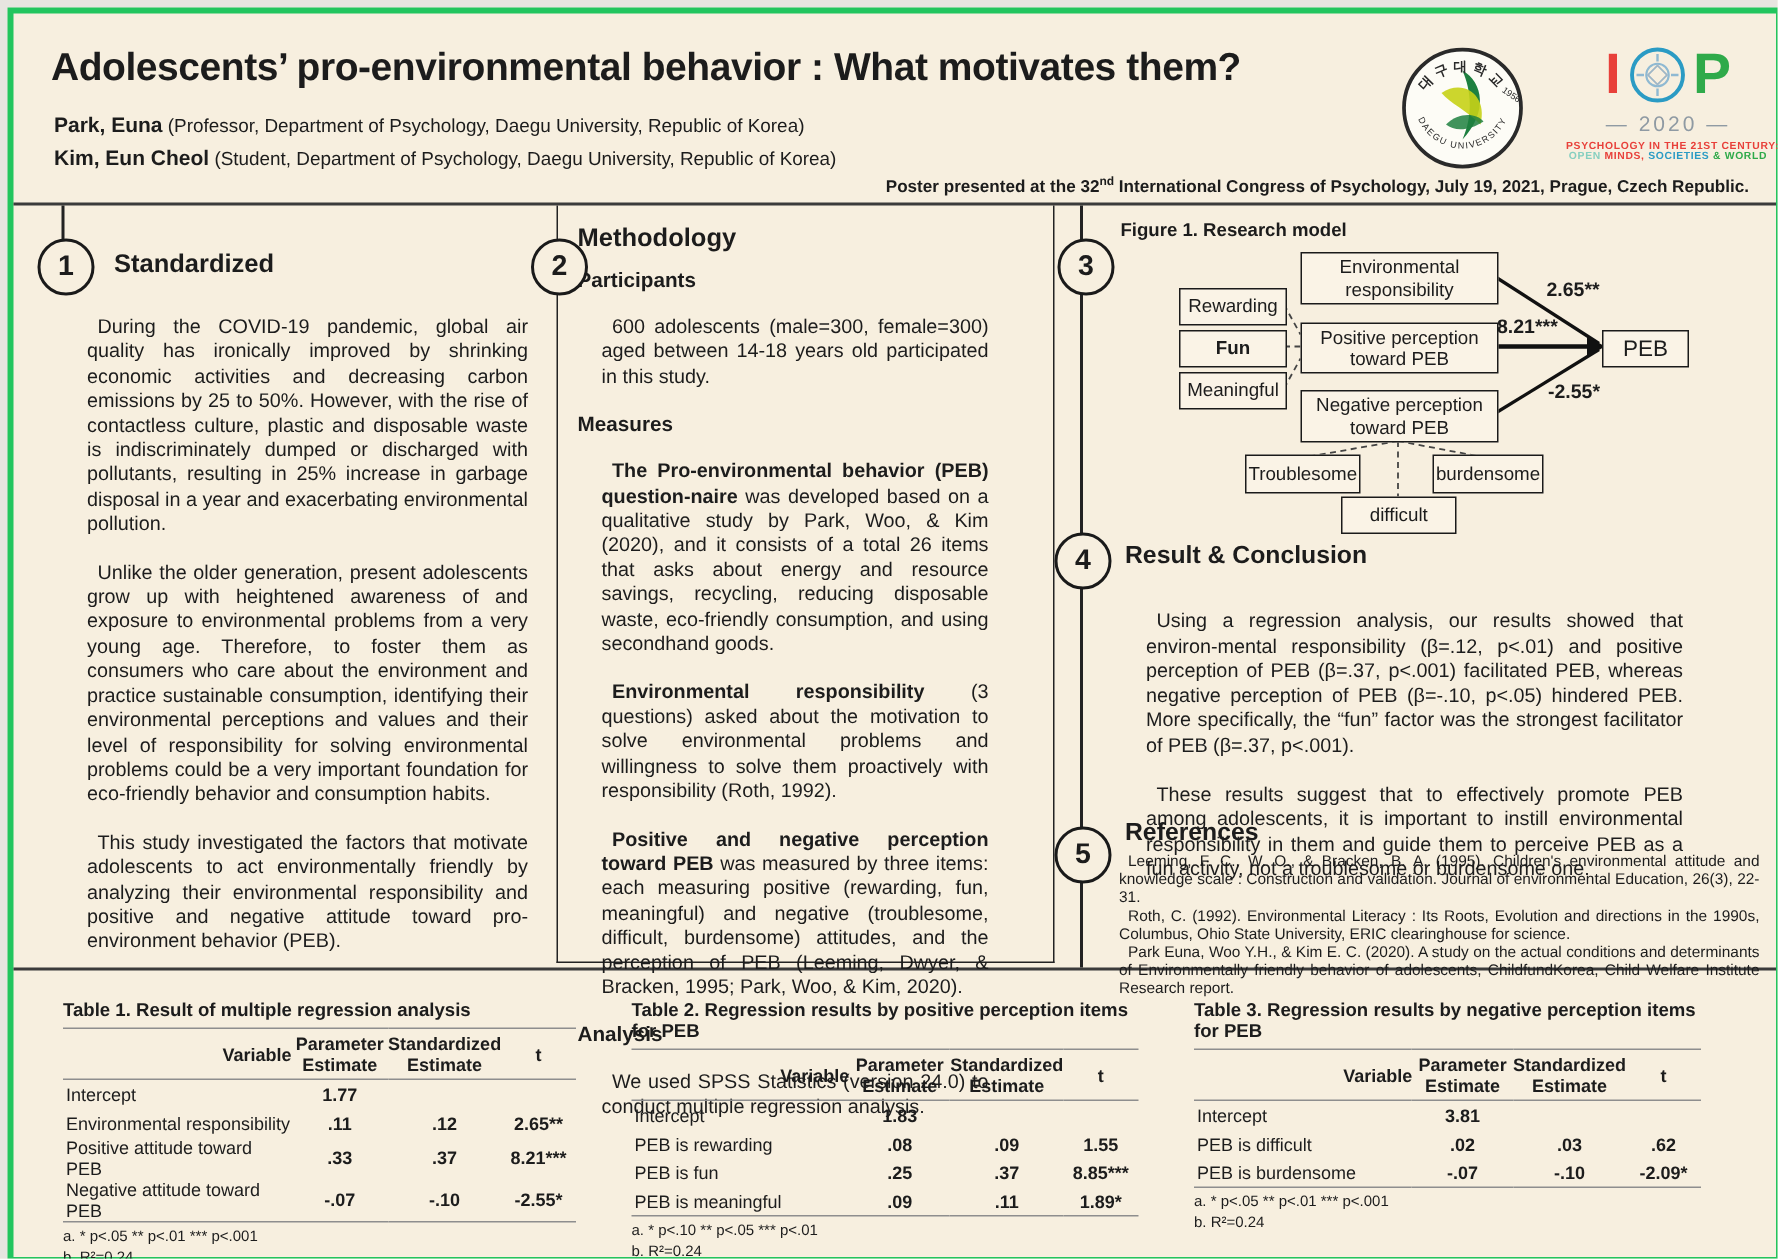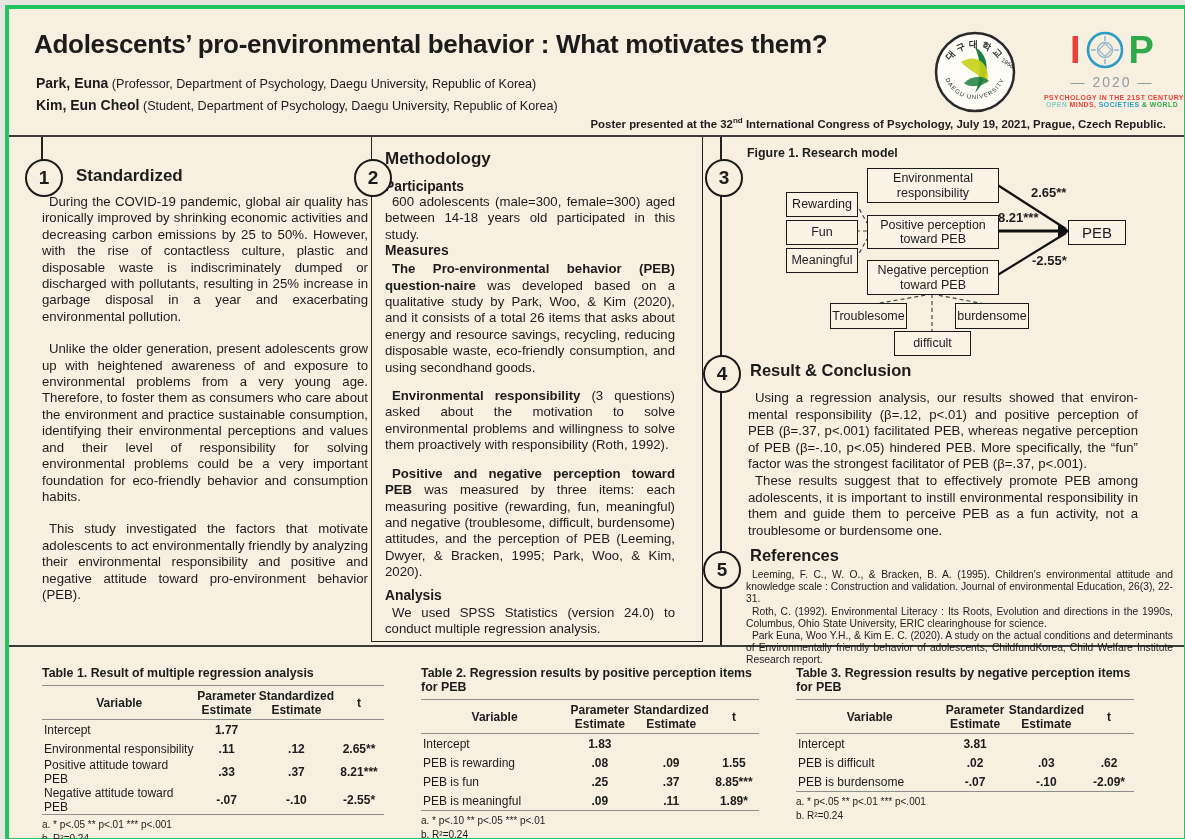--- a/index.html
+++ b/index.html
@@ -16,21 +16,21 @@
     background:#f7efdf;display:flex;align-items:center;justify-content:center;
     font-weight:700;font-size:19px;z-index:3}
   .title{position:absolute;left:25px;top:20px;font-size:26px;font-weight:700;letter-spacing:-0.3px}
   .author{position:absolute;left:27px;font-size:12.6px}
   .author .name{font-size:14px;font-weight:700}
   .presented{position:absolute;right:18px;top:107px;font-size:11.4px;font-weight:600}
   .presented sup{font-size:8px}
   .h-big{font-size:17px;font-weight:700}
   .h-sub{font-size:13.8px;font-weight:700}
   .body-text{font-size:13.2px;line-height:16.4px;text-align:justify}
-  .body-text p{margin:0;text-indent:7px}
+  .body-text p{margin:16px;text-indent:7px}
   .lead{font-weight:700}
   .sec-head{position:absolute;font-size:16.5px;font-weight:700}
   
   .figure{position:absolute;left:723px;top:128px;width:452px;height:232px}
   .fcap{position:absolute;left:15px;top:9px;font-size:12.4px;font-weight:700}
   .fbox{position:absolute;border:1.5px solid #1a1a1a;background:#faf3e6;display:flex;
     align-items:center;justify-content:center;text-align:center;font-size:12.5px;line-height:1.15;z-index:2}
   .flabel{position:absolute;font-size:13px;font-weight:600;z-index:2}
   .fsvg{position:absolute;left:0;top:0;z-index:1}
   .fsvg line.solid{stroke:#111}
@@ -38,21 +38,21 @@
   
   .refs{position:absolute;left:737px;top:560px;width:427px;font-size:10.3px;line-height:12.2px;text-align:justify}
   .refs p{margin:0;text-indent:6px}
   
   .tbl{position:absolute;top:657px}
   .tbl-title{font-size:12.4px;font-weight:700;margin-bottom:5px}
   table.regtable{width:100%;border-collapse:collapse;border-top:1.5px solid #8e8e8e;
     border-bottom:1.5px solid #8e8e8e}
   .regtable thead tr{border-bottom:1.5px solid #8e8e8e}
   .regtable th{font-size:12px;font-weight:700;padding:3px 0 2px;text-align:center;line-height:1.18}
-  .regtable th.th-var{text-align:center;padding-left:2px;vertical-align:middle}
+  .regtable th.th-var{text-align:right;padding-left:2px;vertical-align:middle}
   .regtable th.th-t{vertical-align:middle}
   .regtable td{font-size:12px;height:19px;text-align:center;font-weight:600;padding:0}
   .regtable td.td-var{text-align:left;font-weight:400;padding-left:2px}
   .tbl-note{font-size:10px;margin-top:4px}
   
   .daegu{position:absolute;left:925px;top:22px;width:82px;height:82px}
   .icp{position:absolute;left:1035px;top:18px;width:136px;text-align:center}
   .icp-letters{display:flex;align-items:center;justify-content:center;gap:3px;height:46px}
   .icp-i{color:#e8403a;font-size:38px;font-weight:700;line-height:1}
   .icp-p{color:#2faa4a;font-size:38px;font-weight:700;line-height:1}
@@ -167,21 +167,21 @@
       <line class="solid" x1="264" y1="139" x2="334" y2="96" stroke-width="2.2"></line>
       <polygon points="338,94 326,87 326,101" fill="#111"></polygon>
       <line class="dash" x1="124" y1="66" x2="135" y2="86"></line>
       <line class="dash" x1="124" y1="94" x2="135" y2="94"></line>
       <line class="dash" x1="124" y1="122" x2="135" y2="102"></line>
       <line class="dash" x1="200" y1="157" x2="137" y2="168"></line>
       <line class="dash" x1="200" y1="157" x2="258" y2="168"></line>
       <line class="dash" x1="200" y1="157" x2="200" y2="194"></line>
     </svg>
     <div class="fbox" style="left:54px;top:55px;width:70px;height:23px">Rewarding</div>
-    <div class="fbox" style="left:54px;top:83px;width:70px;height:23px;font-weight:400">Fun</div>
+    <div class="fbox" style="left:54px;top:83px;width:70px;height:23px;font-weight:700">Fun</div>
     <div class="fbox" style="left:54px;top:111px;width:70px;height:23px">Meaningful</div>
     <div class="fbox" style="left:135px;top:31px;width:130px;height:33px">Environmental responsibility</div>
     <div class="fbox" style="left:135px;top:123px;width:130px;height:33px">Negative perception toward PEB</div>
     <div class="fbox" style="left:135px;top:78px;width:130px;height:32px">Positive perception toward PEB</div>
     <div class="fbox" style="left:336px;top:83px;width:56px;height:23px;font-size:15px">PEB</div>
     <div class="fbox" style="left:98px;top:166px;width:75px;height:24px">Troublesome</div>
     <div class="fbox" style="left:223px;top:166px;width:72px;height:24px">burdensome</div>
     <div class="fbox" style="left:162px;top:194px;width:75px;height:23px">difficult</div>
     <div class="flabel" style="left:299px;top:48px">2.65**</div>
     <div class="flabel" style="left:266px;top:73px">8.21***</div>

